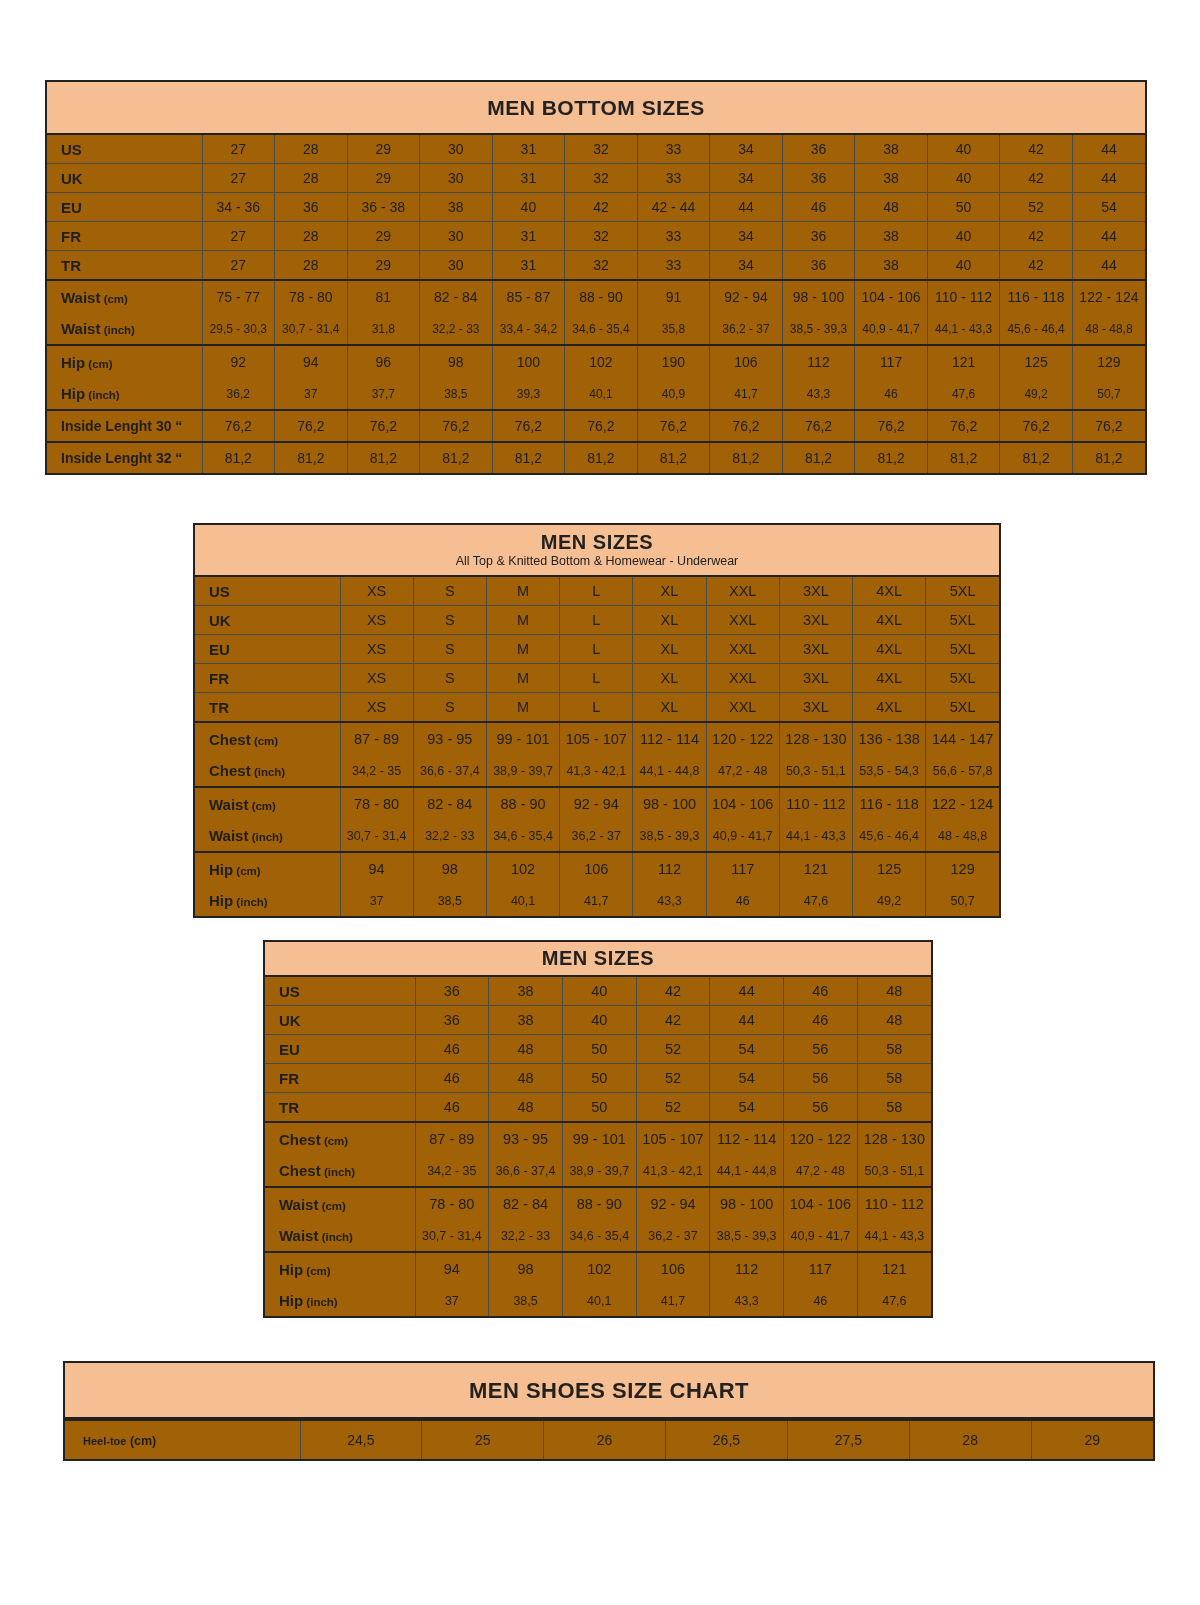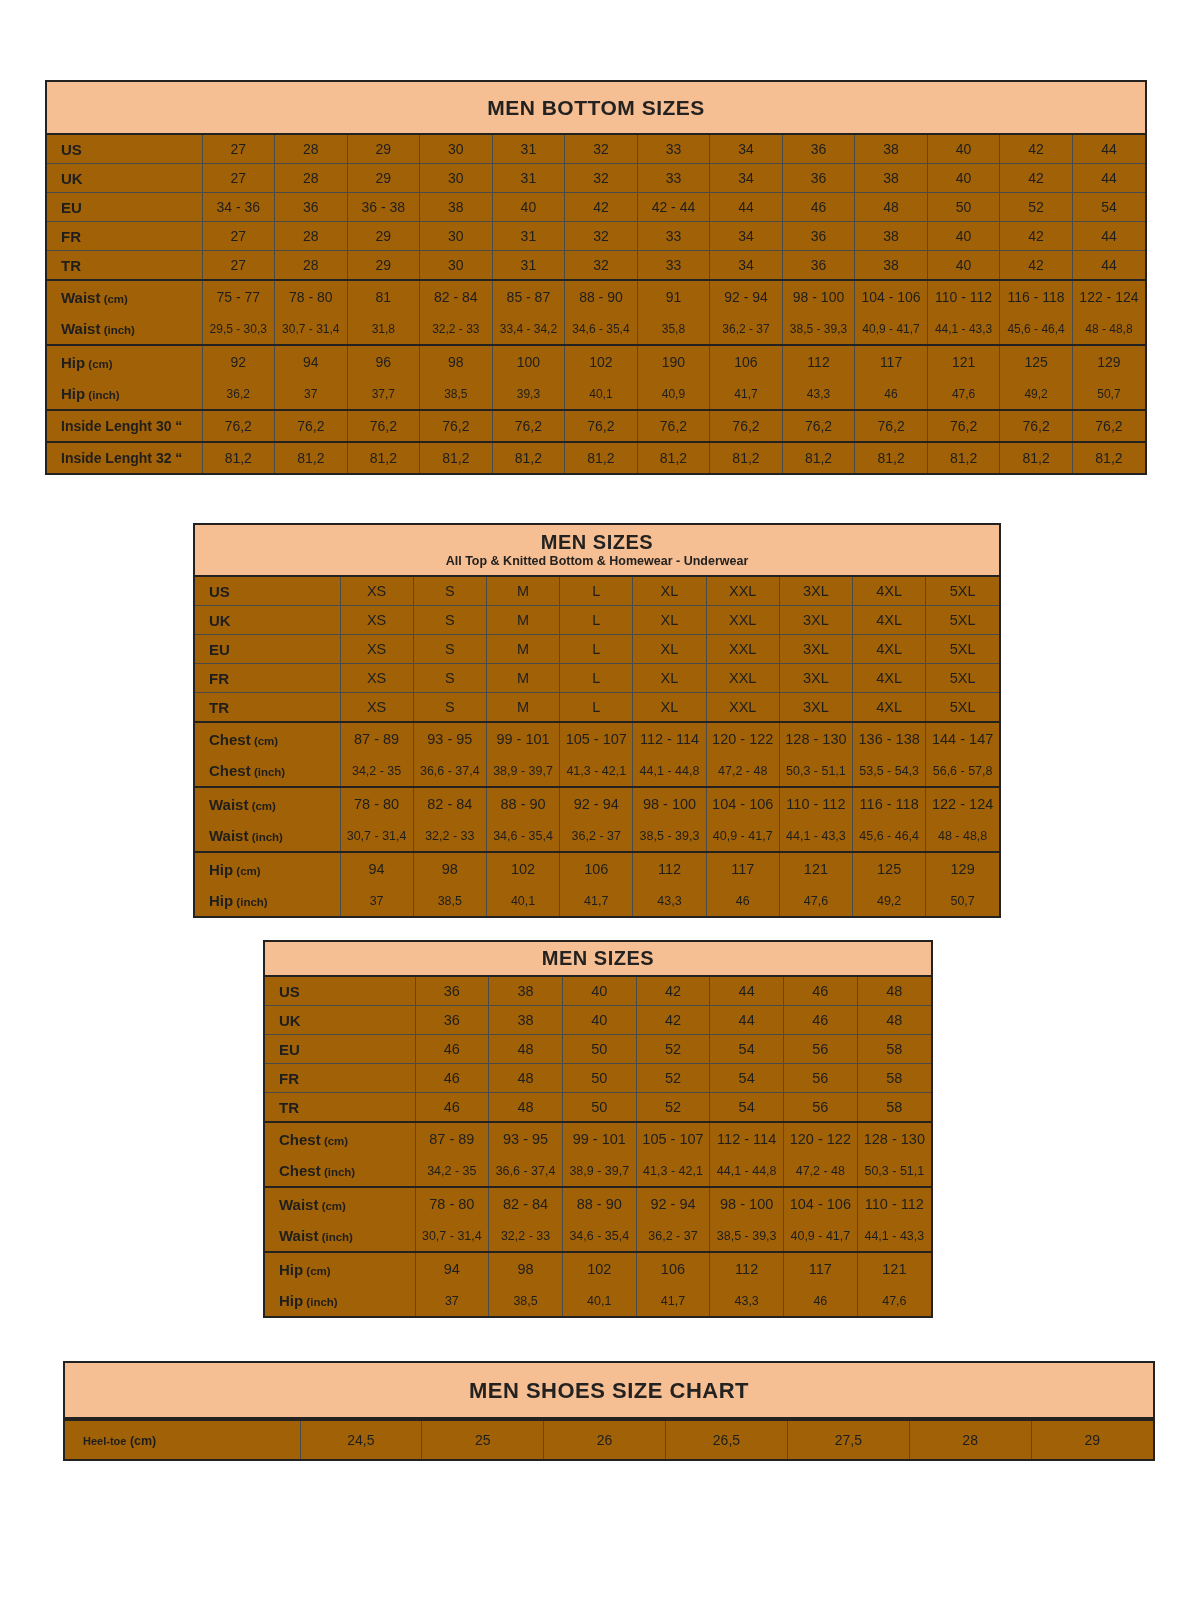--- a/index.html
+++ b/index.html
@@ -21,21 +21,21 @@
     background: #F6BE93;
     border-bottom: 2px solid #232220;
     text-align: center;
   }
   .tbl-title {
     font-weight: bold;
     color: #232220;
     letter-spacing: 0.5px;
   }
   .tbl-subtitle {
-    font-weight: bold;
+    font-weight: normal;
     color: #232220;
     font-size: 12.5px;
     line-height: 15px;
   }
   .tbl-subtitle:empty { display: none; }
 
   table.size-grid {
     width: 100%;
     border-collapse: collapse;
     table-layout: fixed;

